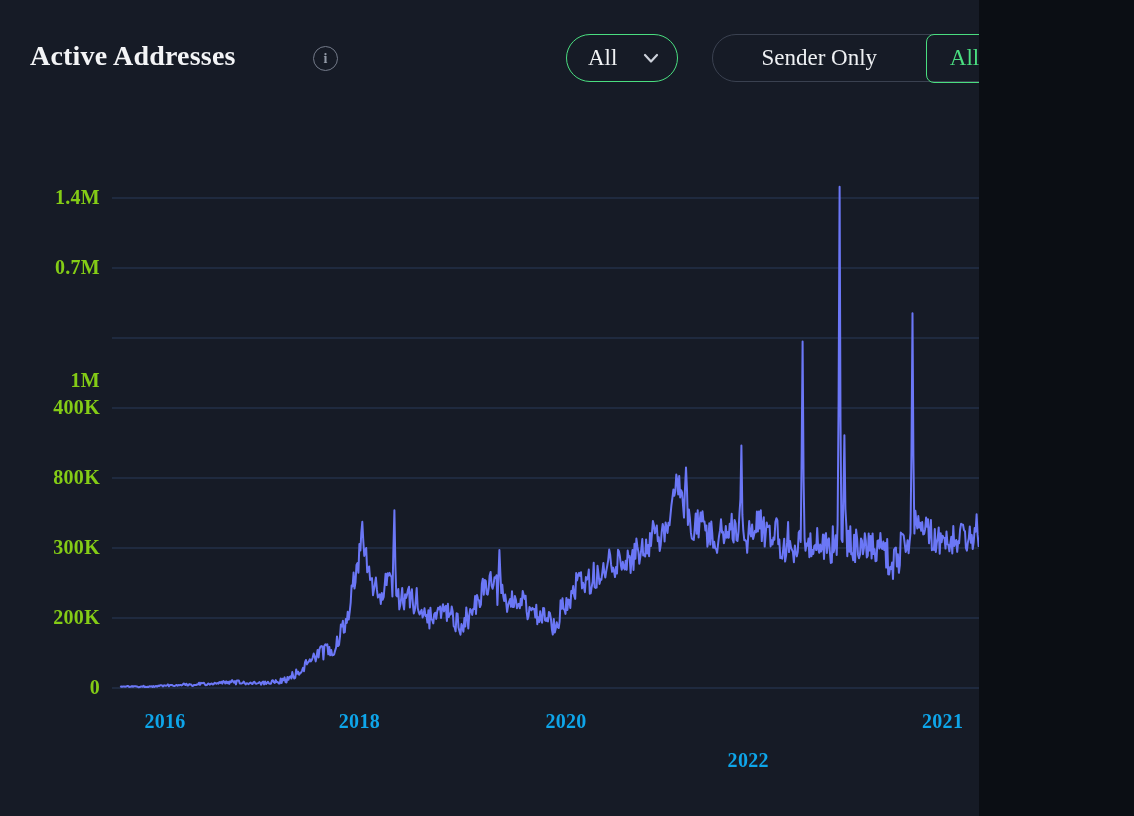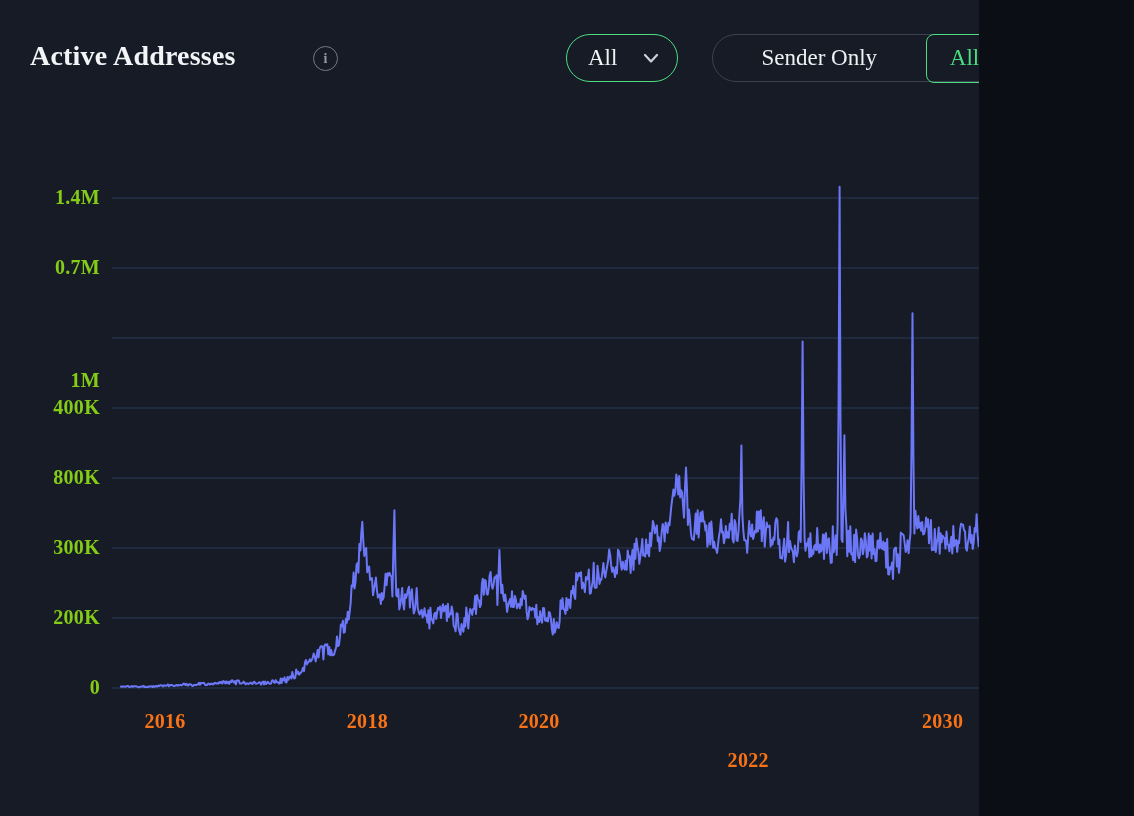--- a/index.html
+++ b/index.html
@@ -50,21 +50,21 @@
     background:transparent;cursor:pointer;
   }
   
   .chart-svg{position:absolute;left:0;top:0;}
   .ytick{
     position:absolute;left:0;width:100px;text-align:right;
     font-size:20px;font-weight:700;color:#84cc16;letter-spacing:.3px;
   }
   .xtick{
     position:absolute;transform:translateX(-50%);
-    font-size:20px;font-weight:700;color:#f97316;letter-spacing:.3px;text-align:center;
+    font-size:20px;font-weight:700;color:#0ea5e9;letter-spacing:.3px;text-align:center;
   }
 </style>
 </head>
 <body>
 
 <div class="card">
 
   <div class="title">Active Addresses</div>
   <div class="info-icon">i</div>
 
@@ -107,19 +107,19 @@
   <div id="tick-layer">
       <div class="ytick" style="top: 676px;">0</div>
       <div class="ytick" style="top: 606px;">200K</div>
       <div class="ytick" style="top: 536px;">300K</div>
       <div class="ytick" style="top: 466px;">800K</div>
       <div class="ytick" style="top: 396px;">400K</div>
       <div class="ytick" style="top: 332px; margin-top: 37px;">1M</div>
       <div class="ytick" style="top: 256px;">0.7M</div>
       <div class="ytick" style="top: 186px;">1.4M</div>
       <div class="xtick" style="left: 165px; top: 710px;">2016</div>
-      <div class="xtick" style="left: 359.4px; top: 710px; margin-left: 8px;">2018</div>
-      <div class="xtick" style="left: 539px; top: 710px;">2020</div>
+      <div class="xtick" style="left: 359.4px; top: 710px;">2018</div>
+      <div class="xtick" style="left: 566px; top: 710px;">2020</div>
       <div class="xtick" style="left: 748.2px; top: 710px; margin-top: 39px;">2022</div>
-      <div class="xtick" style="left: 942.6px; top: 710px;">2030</div>
+      <div class="xtick" style="left: 942.6px; top: 710px;">2021</div>
     </div>
 
 </div>
 
 </body></html>

